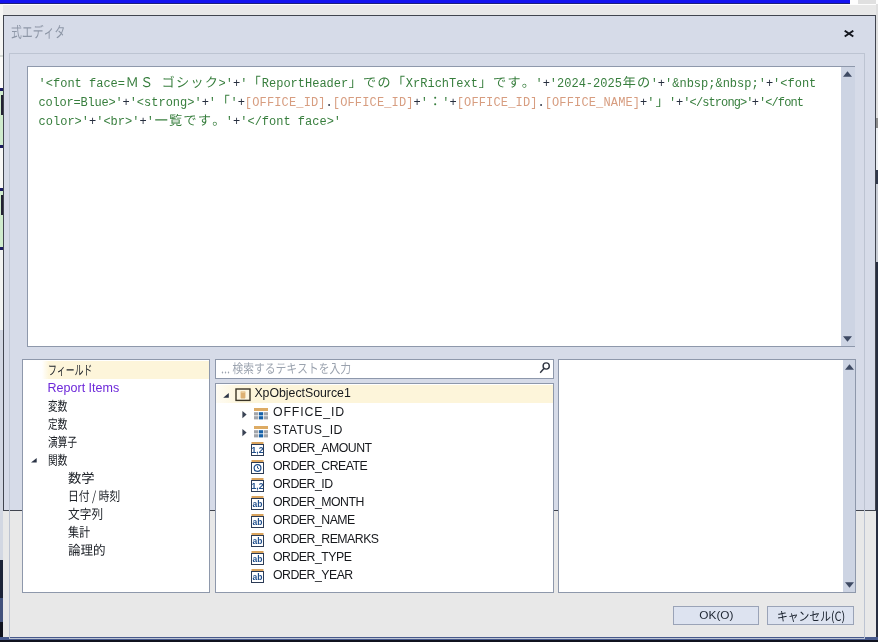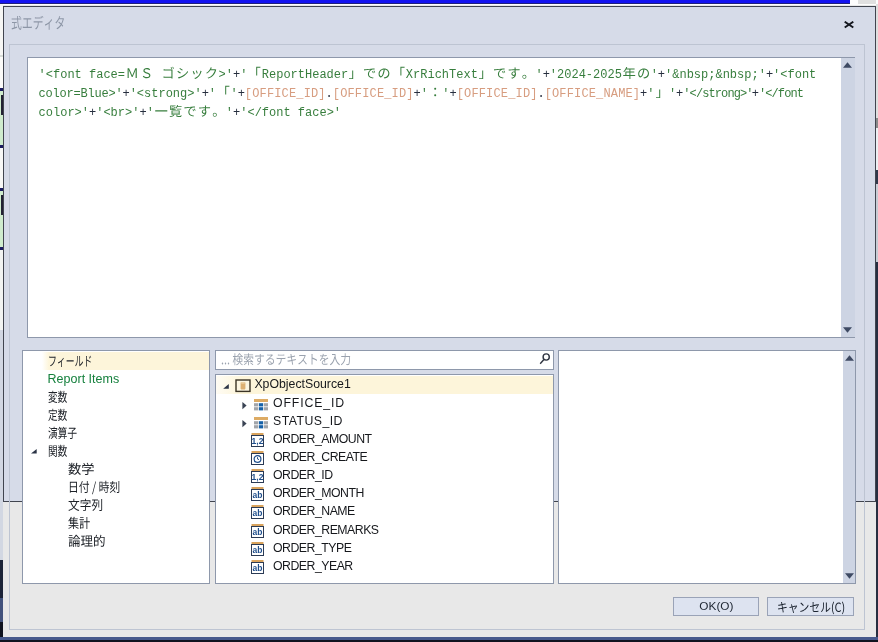--- a/index.html
+++ b/index.html
@@ -1,16 +1,16 @@
 <!DOCTYPE html>
 <html><head><meta charset="utf-8"><style>
 *{margin:0;padding:0;box-sizing:border-box}
 html,body{width:878px;height:642px;overflow:hidden;background:#e8e8e8;font-family:"Liberation Sans",sans-serif}
 .abs{position:absolute}
-#dlg{position:absolute;left:3px;top:6px;width:873px;height:496px;background:#d6dbe8;border:1.6px solid #41454f}
+#dlg{position:absolute;left:3px;top:15px;width:873px;height:496px;background:#d6dbe8;border:1.6px solid #41454f}
 .panel{position:absolute;background:#fff;border:1px solid #8e98ab}
 .mono{font-family:"Liberation Mono",monospace;font-size:12px;line-height:19px;white-space:pre;color:#262e3e;transform:translateZ(0)}
 .g{color:#377e3d}.o{color:#d79d80;letter-spacing:0.15px;margin-right:-0.15px}
 .t{letter-spacing:-0.9px;margin-right:-0.9px}
 .ld{letter-spacing:-0.2px;margin-right:-0.2px}
 .lbl{position:absolute;font-size:12.3px;color:#16181c;white-space:pre}
 .ls{letter-spacing:-0.5px}
 .jp{display:inline-block;vertical-align:-2px}
 </style></head><body>
 <div class="abs" style="left:0;top:0;width:850px;height:3px;background:#1413f0"></div>
@@ -80,21 +80,21 @@
         <path d="M5.2 14.1V5.6H4.2V13.2H1.0V14.1Z" fill="#377e3d"></path>
       </svg><span class="g">'</span>+<span class="g t">'&lt;/strong&gt;'</span>+<span class="g t">'&lt;/font</span></div>
 <div class="abs mono" style="left:34.6px;top:96.4px"><span class="g">color&gt;'</span>+<span class="g">'&lt;br&gt;'</span>+<span class="g">'</span><svg class="jp" style="vertical-align:-2px" width="72.0" height="15" viewBox="0 0 72.0 15">
         <path d="M1.2 7.3V8.4H13.3V7.3Z M18.5 9.2H24.7V9.9H18.5ZM18.5 10.5H24.7V11.2H18.5ZM18.5 8.0H24.7V8.7H18.5ZM22.8 5.7V6.5H27.2V5.7ZM17.5 7.4V11.8H19.4C19.0 12.7 18.1 13.1 15.6 13.3C15.8 13.5 16.0 13.9 16.0 14.1C18.9 13.8 20.0 13.1 20.5 11.8H22.4V12.8C22.4 13.7 22.7 13.9 24.0 13.9C24.3 13.9 26.0 13.9 26.2 13.9C27.2 13.9 27.5 13.6 27.6 12.2C27.3 12.1 27.0 12.0 26.8 11.9C26.7 13.0 26.6 13.1 26.1 13.1C25.8 13.1 24.4 13.1 24.1 13.1C23.5 13.1 23.4 13.1 23.4 12.8V11.8H25.7V7.4ZM23.2 1.9C22.8 3.1 22.2 4.3 21.5 5.1C21.7 5.2 22.1 5.4 22.3 5.6C22.6 5.2 23.0 4.6 23.3 4.1H27.6V3.2H23.7C23.8 2.9 24.0 2.5 24.1 2.1ZM18.5 3.7H17.1V3.0H18.5ZM21.5 2.4H16.2V6.9H21.7V6.3H19.3V5.6H21.3V3.7H19.3V3.0H21.5ZM18.5 5.6V6.3H17.1V5.6ZM17.1 4.3H20.4V5.0H17.1Z M30.4 4.3 30.6 5.5C32.0 5.2 35.4 4.8 36.8 4.7C35.6 5.4 34.3 7.1 34.3 9.1C34.3 12.1 37.1 13.4 39.5 13.5L39.9 12.4C37.8 12.3 35.4 11.5 35.4 8.9C35.4 7.4 36.5 5.3 38.4 4.7C39.0 4.5 40.2 4.5 41.0 4.5V3.5C40.1 3.5 38.8 3.6 37.4 3.7C35.0 3.9 32.5 4.2 31.6 4.2C31.4 4.3 30.9 4.3 30.4 4.3ZM39.1 6.1 38.4 6.4C38.8 7.0 39.2 7.7 39.5 8.3L40.1 8.0C39.9 7.4 39.4 6.6 39.1 6.1ZM40.5 5.6 39.9 5.9C40.3 6.5 40.6 7.1 41.0 7.7L41.6 7.4C41.3 6.8 40.8 6.0 40.5 5.6Z M51.3 8.1C51.4 9.3 50.9 10.0 50.1 10.0C49.4 10.0 48.8 9.5 48.8 8.6C48.8 7.8 49.4 7.2 50.1 7.2C50.7 7.2 51.1 7.5 51.3 8.1ZM45.1 4.4 45.1 5.4C46.7 5.3 49.0 5.2 51.0 5.2L51.0 6.5C50.7 6.4 50.5 6.4 50.1 6.4C48.9 6.4 47.8 7.4 47.8 8.7C47.8 10.1 48.9 10.9 50.0 10.9C50.4 10.9 50.8 10.7 51.1 10.5C50.6 11.7 49.4 12.4 47.6 12.8L48.5 13.7C51.6 12.8 52.4 10.8 52.4 9.0C52.4 8.4 52.3 7.8 52.0 7.3L52.0 5.2H52.2C54.1 5.2 55.3 5.2 56.0 5.2L56.1 4.2C55.4 4.2 53.8 4.2 52.2 4.2H52.0L52.0 3.4C52.0 3.2 52.1 2.7 52.1 2.5H50.9C50.9 2.7 50.9 3.0 51.0 3.4L51.0 4.2C49.0 4.3 46.5 4.4 45.1 4.4Z M60.8 9.8C59.7 9.8 58.8 10.7 58.8 11.8C58.8 12.9 59.7 13.8 60.8 13.8C61.9 13.8 62.8 12.9 62.8 11.8C62.8 10.7 61.9 9.8 60.8 9.8ZM60.8 13.1C60.0 13.1 59.4 12.5 59.4 11.8C59.4 11.1 60.0 10.5 60.8 10.5C61.5 10.5 62.1 11.1 62.1 11.8C62.1 12.5 61.5 13.1 60.8 13.1Z" fill="#377e3d"></path>
       </svg><span class="g">'</span>+<span class="g">'&lt;/font face&gt;'</span></div>
 <div class="panel" style="left:18.4px;top:342.9px;width:188px;height:234.5px"></div>
 <div class="abs" style="left:38.4px;top:344.9px;width:167px;height:18px;background:linear-gradient(90deg,rgba(253,245,218,0) 0,#fdf5da 7px)"></div>
 <svg style="position:absolute;left:43.6px;top:346.79999999999995px;" width="45" height="17" viewBox="0 0 67.0 17" preserveAspectRatio="none">
       <path d="M11.4 3.1 10.6 2.6C10.3 2.7 10.1 2.7 9.9 2.7C9.3 2.7 4.0 2.7 3.2 2.7C2.8 2.7 2.3 2.6 1.9 2.6V3.8C2.3 3.7 2.7 3.7 3.2 3.7C4.0 3.7 9.2 3.7 10.0 3.7C9.8 5.0 9.2 6.8 8.2 8.0C7.1 9.4 5.7 10.6 3.1 11.2L4.0 12.2C6.4 11.4 8.0 10.2 9.2 8.7C10.2 7.3 10.9 5.2 11.2 3.8C11.2 3.5 11.3 3.3 11.4 3.1Z M14.8 8.5 15.3 9.5C16.8 9.0 18.3 8.3 19.4 7.7V11.8C19.4 12.2 19.4 12.7 19.4 12.9H20.6C20.6 12.7 20.5 12.2 20.5 11.8V7.1C21.7 6.3 22.9 5.3 23.5 4.6L22.7 3.8C22.0 4.7 20.8 5.7 19.6 6.5C18.5 7.2 16.6 8.1 14.8 8.5Z M27.7 6.2V7.5C28.2 7.4 28.9 7.4 29.6 7.4C30.6 7.4 35.8 7.4 36.8 7.4C37.4 7.4 38.0 7.5 38.2 7.5V6.2C38.0 6.2 37.5 6.3 36.8 6.3C35.8 6.3 30.6 6.3 29.6 6.3C28.8 6.3 28.1 6.2 27.7 6.2Z M46.5 11.6 47.2 12.2C47.3 12.1 47.5 12.0 47.7 11.9C49.2 11.1 51.0 9.8 52.2 8.2L51.5 7.3C50.5 8.8 48.9 10.0 47.7 10.6C47.7 10.2 47.7 3.8 47.7 3.0C47.7 2.5 47.7 2.1 47.7 2.0H46.5C46.5 2.1 46.6 2.5 46.6 3.0C46.6 3.8 46.6 10.3 46.6 10.9C46.6 11.1 46.6 11.4 46.5 11.6ZM40.5 11.6 41.5 12.2C42.6 11.3 43.4 10.0 43.8 8.6C44.2 7.3 44.2 4.5 44.2 3.0C44.2 2.6 44.3 2.2 44.3 2.0H43.1C43.1 2.3 43.2 2.6 43.2 3.0C43.2 4.5 43.2 7.1 42.8 8.3C42.4 9.6 41.6 10.8 40.5 11.6Z M61.5 2.4 60.7 2.7C61.2 3.3 61.6 4.0 61.9 4.7L62.7 4.4C62.4 3.8 61.8 2.9 61.5 2.4ZM63.1 1.7 62.3 2.1C62.8 2.7 63.2 3.4 63.6 4.1L64.3 3.7C64.0 3.1 63.4 2.2 63.1 1.7ZM56.8 10.9C56.8 11.4 56.8 12.0 56.7 12.5H58.0C58.0 12.0 57.9 11.3 57.9 10.9V6.6C59.4 7.0 61.7 7.9 63.1 8.7L63.6 7.6C62.2 6.9 59.7 5.9 57.9 5.4V3.2C57.9 2.8 58.0 2.3 58.0 1.9H56.7C56.8 2.3 56.8 2.9 56.8 3.2C56.8 4.3 56.8 10.2 56.8 10.9Z" fill="#1e2228"></path>
     </svg>
-<div class="abs" style="left:43.6px;top:364.59999999999997px;font-size:12.5px;color:#15803d">Report Items</div>
+<div class="abs" style="left:43.6px;top:364.59999999999997px;font-size:12.5px;color:#6d28d9">Report Items</div>
 <svg style="position:absolute;left:43.6px;top:382.79999999999995px;" width="20" height="17" viewBox="0 0 27.4 17" preserveAspectRatio="none">
       <path d="M9.5 4.1C10.4 4.9 11.4 6.0 11.8 6.8L12.6 6.2C12.2 5.5 11.1 4.4 10.3 3.7ZM2.8 3.7C2.4 4.6 1.5 5.5 0.6 6.1C0.8 6.2 1.1 6.5 1.3 6.6C2.3 6.0 3.2 5.0 3.8 4.0ZM6.1 0.8V2.1H0.8V3.1H5.1V3.1C5.1 4.2 4.9 5.7 3.0 6.8C3.2 7.0 3.6 7.3 3.7 7.5C5.8 6.2 6.0 4.5 6.0 3.1V3.1H7.9V5.9C7.9 6.1 7.8 6.1 7.6 6.1C7.5 6.1 6.9 6.1 6.2 6.1C6.4 6.4 6.5 6.8 6.5 7.0C7.4 7.0 8.0 7.0 8.4 6.9C8.7 6.7 8.8 6.5 8.8 6.0V3.1H12.4V2.1H7.1V0.8ZM5.2 6.8C4.4 7.8 3.0 9.0 0.9 9.8C1.1 9.9 1.4 10.2 1.6 10.5C2.4 10.1 3.2 9.7 3.9 9.2C4.4 9.9 5.0 10.4 5.7 10.9C4.2 11.5 2.4 11.9 0.6 12.1C0.8 12.3 1.0 12.7 1.1 13.0C3.1 12.7 5.0 12.2 6.6 11.5C8.1 12.3 10.0 12.8 12.1 13.0C12.2 12.7 12.5 12.3 12.7 12.1C10.8 11.9 9.1 11.5 7.7 10.9C8.8 10.2 9.8 9.3 10.5 8.2L9.8 7.7L9.7 7.8H5.5C5.8 7.5 6.0 7.3 6.2 7.0ZM4.6 8.7 4.7 8.6H9.0C8.4 9.4 7.6 10.0 6.7 10.5C5.8 10.0 5.1 9.4 4.6 8.7Z M19.0 1.1C18.7 1.6 18.3 2.4 18.0 2.8L18.7 3.1C19.0 2.7 19.4 2.0 19.8 1.4ZM14.3 1.4C14.7 2.0 15.0 2.7 15.1 3.2L15.9 2.8C15.8 2.4 15.4 1.6 15.0 1.1ZM21.5 0.8C21.1 3.1 20.4 5.4 19.3 6.8C19.5 6.9 20.0 7.3 20.1 7.4C20.5 7.0 20.8 6.4 21.1 5.8C21.4 7.1 21.8 8.4 22.3 9.5C21.6 10.5 20.8 11.3 19.6 11.9C19.2 11.6 18.7 11.2 18.1 10.9C18.6 10.3 18.9 9.6 19.0 8.7H20.2V7.9H16.7L17.1 6.9L16.9 6.9H17.5V4.9C18.1 5.4 18.9 6.0 19.3 6.3L19.8 5.6C19.5 5.4 18.0 4.4 17.5 4.1V4.1H20.2V3.2H17.5V0.8H16.5V3.2H13.8V4.1H16.3C15.6 4.9 14.6 5.7 13.6 6.2C13.8 6.3 14.1 6.7 14.2 6.9C15.0 6.5 15.9 5.7 16.5 4.9V6.8L16.2 6.7L15.6 7.9H13.7V8.7H15.2C14.9 9.4 14.5 10.1 14.2 10.6L15.1 10.9L15.3 10.5C15.7 10.7 16.2 10.9 16.6 11.1C15.9 11.6 15.0 11.9 13.8 12.1C13.9 12.3 14.1 12.7 14.2 13.0C15.6 12.7 16.7 12.2 17.5 11.6C18.1 11.9 18.6 12.3 19.0 12.6L19.3 12.3C19.5 12.5 19.7 12.8 19.7 13.0C21.0 12.3 22.0 11.5 22.8 10.4C23.5 11.5 24.3 12.4 25.3 13.0C25.4 12.7 25.8 12.3 26.0 12.1C24.9 11.5 24.1 10.6 23.4 9.5C24.2 8.1 24.7 6.3 25.1 4.2H25.9V3.2H22.0C22.2 2.5 22.4 1.7 22.5 0.9ZM16.2 8.7H18.1C17.9 9.4 17.6 10.0 17.3 10.5C16.7 10.2 16.2 10.0 15.7 9.8ZM21.7 4.2H24.0C23.8 5.8 23.4 7.2 22.9 8.4C22.3 7.2 22.0 5.7 21.7 4.2Z" fill="#1e2228"></path>
     </svg>
 <svg style="position:absolute;left:43.6px;top:400.79999999999995px;" width="20" height="17" viewBox="0 0 27.4 17" preserveAspectRatio="none">
       <path d="M2.9 6.9C2.7 9.3 1.9 11.2 0.5 12.3C0.7 12.5 1.1 12.9 1.3 13.0C2.1 12.3 2.8 11.3 3.2 10.1C4.5 12.3 6.4 12.8 9.2 12.8H12.3C12.3 12.5 12.5 12.0 12.6 11.8C12.0 11.8 9.7 11.8 9.2 11.8C8.5 11.8 7.7 11.7 7.1 11.6V8.9H11.0V8.0H7.1V5.8H10.5V4.9H2.8V5.8H6.1V11.3C5.0 10.9 4.2 10.2 3.6 8.8C3.8 8.3 3.9 7.7 4.0 7.0ZM1.1 2.3V5.2H2.1V3.3H11.1V5.2H12.1V2.3H7.1V0.8H6.1V2.3Z M19.0 1.1C18.7 1.6 18.3 2.4 18.0 2.8L18.7 3.1C19.0 2.7 19.4 2.0 19.8 1.4ZM14.3 1.4C14.7 2.0 15.0 2.7 15.1 3.2L15.9 2.8C15.8 2.4 15.4 1.6 15.0 1.1ZM21.5 0.8C21.1 3.1 20.4 5.4 19.3 6.8C19.5 6.9 20.0 7.3 20.1 7.4C20.5 7.0 20.8 6.4 21.1 5.8C21.4 7.1 21.8 8.4 22.3 9.5C21.6 10.5 20.8 11.3 19.6 11.9C19.2 11.6 18.7 11.2 18.1 10.9C18.6 10.3 18.9 9.6 19.0 8.7H20.2V7.9H16.7L17.1 6.9L16.9 6.9H17.5V4.9C18.1 5.4 18.9 6.0 19.3 6.3L19.8 5.6C19.5 5.4 18.0 4.4 17.5 4.1V4.1H20.2V3.2H17.5V0.8H16.5V3.2H13.8V4.1H16.3C15.6 4.9 14.6 5.7 13.6 6.2C13.8 6.3 14.1 6.7 14.2 6.9C15.0 6.5 15.9 5.7 16.5 4.9V6.8L16.2 6.7L15.6 7.9H13.7V8.7H15.2C14.9 9.4 14.5 10.1 14.2 10.6L15.1 10.9L15.3 10.5C15.7 10.7 16.2 10.9 16.6 11.1C15.9 11.6 15.0 11.9 13.8 12.1C13.9 12.3 14.1 12.7 14.2 13.0C15.6 12.7 16.7 12.2 17.5 11.6C18.1 11.9 18.6 12.3 19.0 12.6L19.3 12.3C19.5 12.5 19.7 12.8 19.7 13.0C21.0 12.3 22.0 11.5 22.8 10.4C23.5 11.5 24.3 12.4 25.3 13.0C25.4 12.7 25.8 12.3 26.0 12.1C24.9 11.5 24.1 10.6 23.4 9.5C24.2 8.1 24.7 6.3 25.1 4.2H25.9V3.2H22.0C22.2 2.5 22.4 1.7 22.5 0.9ZM16.2 8.7H18.1C17.9 9.4 17.6 10.0 17.3 10.5C16.7 10.2 16.2 10.0 15.7 9.8ZM21.7 4.2H24.0C23.8 5.8 23.4 7.2 22.9 8.4C22.3 7.2 22.0 5.7 21.7 4.2Z" fill="#1e2228"></path>
     </svg>
 <svg style="position:absolute;left:43.6px;top:418.79999999999995px;" width="29.8" height="17" viewBox="0 0 40.6 17" preserveAspectRatio="none">
       <path d="M9.1 11.1C10.0 11.6 11.3 12.5 11.9 13.0L12.6 12.4C12.0 11.9 10.8 11.1 9.8 10.6ZM6.6 10.6C5.9 11.3 4.7 11.9 3.6 12.3C3.8 12.4 4.2 12.8 4.4 13.0C5.4 12.5 6.7 11.8 7.6 11.0ZM1.2 1.6C2.0 2.0 3.0 2.6 3.5 3.1L4.1 2.3C3.6 1.9 2.5 1.3 1.7 0.9ZM0.5 5.2C1.3 5.6 2.3 6.2 2.8 6.6L3.4 5.8C2.9 5.3 1.9 4.8 1.0 4.5ZM0.9 12.2 1.7 12.8C2.4 11.6 3.3 9.9 3.9 8.5L3.1 7.9C2.4 9.4 1.5 11.1 0.9 12.2ZM7.8 0.8V2.1H4.3V4.2H5.2V2.9H11.5V4.2H12.5V2.1H8.8V0.8ZM5.8 8.5H7.8V9.7H5.8ZM8.8 8.5H10.9V9.7H8.8ZM5.8 6.7H7.8V7.8H5.8ZM8.8 6.7H10.9V7.8H8.8ZM5.3 4.1V4.9H7.8V5.9H4.9V10.4H11.9V5.9H8.8V4.9H11.5V4.1Z M16.5 5.9H23.3V6.6H16.5ZM16.5 7.3H23.3V8.1H16.5ZM16.5 4.5H23.3V5.2H16.5ZM20.8 0.7C20.4 1.8 19.8 2.7 19.0 3.4C19.2 3.5 19.6 3.7 19.8 3.8H17.1L17.9 3.5C17.8 3.3 17.6 2.9 17.4 2.6H19.6V1.8H16.1C16.3 1.5 16.4 1.3 16.5 1.0L15.6 0.7C15.2 1.8 14.5 2.8 13.7 3.5C13.9 3.6 14.3 3.9 14.5 4.0C14.9 3.7 15.3 3.1 15.6 2.6H16.3C16.6 3.0 16.9 3.5 17.0 3.8H15.5V8.7H17.3V9.6L17.3 9.9H13.9V10.7H17.0C16.6 11.3 15.8 11.8 14.2 12.2C14.4 12.4 14.6 12.8 14.8 13.0C16.9 12.4 17.8 11.5 18.1 10.7H21.7V12.9H22.7V10.7H25.7V9.9H22.7V8.7H24.3V3.8H23.0L23.7 3.5C23.6 3.2 23.3 2.9 23.1 2.6H25.6V1.8H21.4C21.5 1.5 21.6 1.2 21.8 1.0ZM21.7 9.9H18.3L18.3 9.6V8.7H21.7ZM19.9 3.8C20.2 3.5 20.6 3.1 20.9 2.6H22.0C22.3 3.0 22.7 3.5 22.8 3.8Z M28.4 1.7V2.7H35.9C35.1 3.4 34.1 4.1 33.1 4.6H32.5V6.7H27.0V7.7H32.5V11.7C32.5 11.9 32.4 12.0 32.2 12.0C31.9 12.0 30.9 12.0 29.8 12.0C30.0 12.3 30.2 12.7 30.2 13.0C31.5 13.0 32.4 13.0 32.9 12.8C33.4 12.6 33.5 12.3 33.5 11.7V7.7H39.0V6.7H33.5V5.4C35.0 4.6 36.8 3.4 37.9 2.2L37.1 1.7L36.9 1.7Z" fill="#1e2228"></path>
     </svg>
 <svg style="position:absolute;left:43.6px;top:436.79999999999995px;" width="20" height="17" viewBox="0 0 27.4 17" preserveAspectRatio="none">

